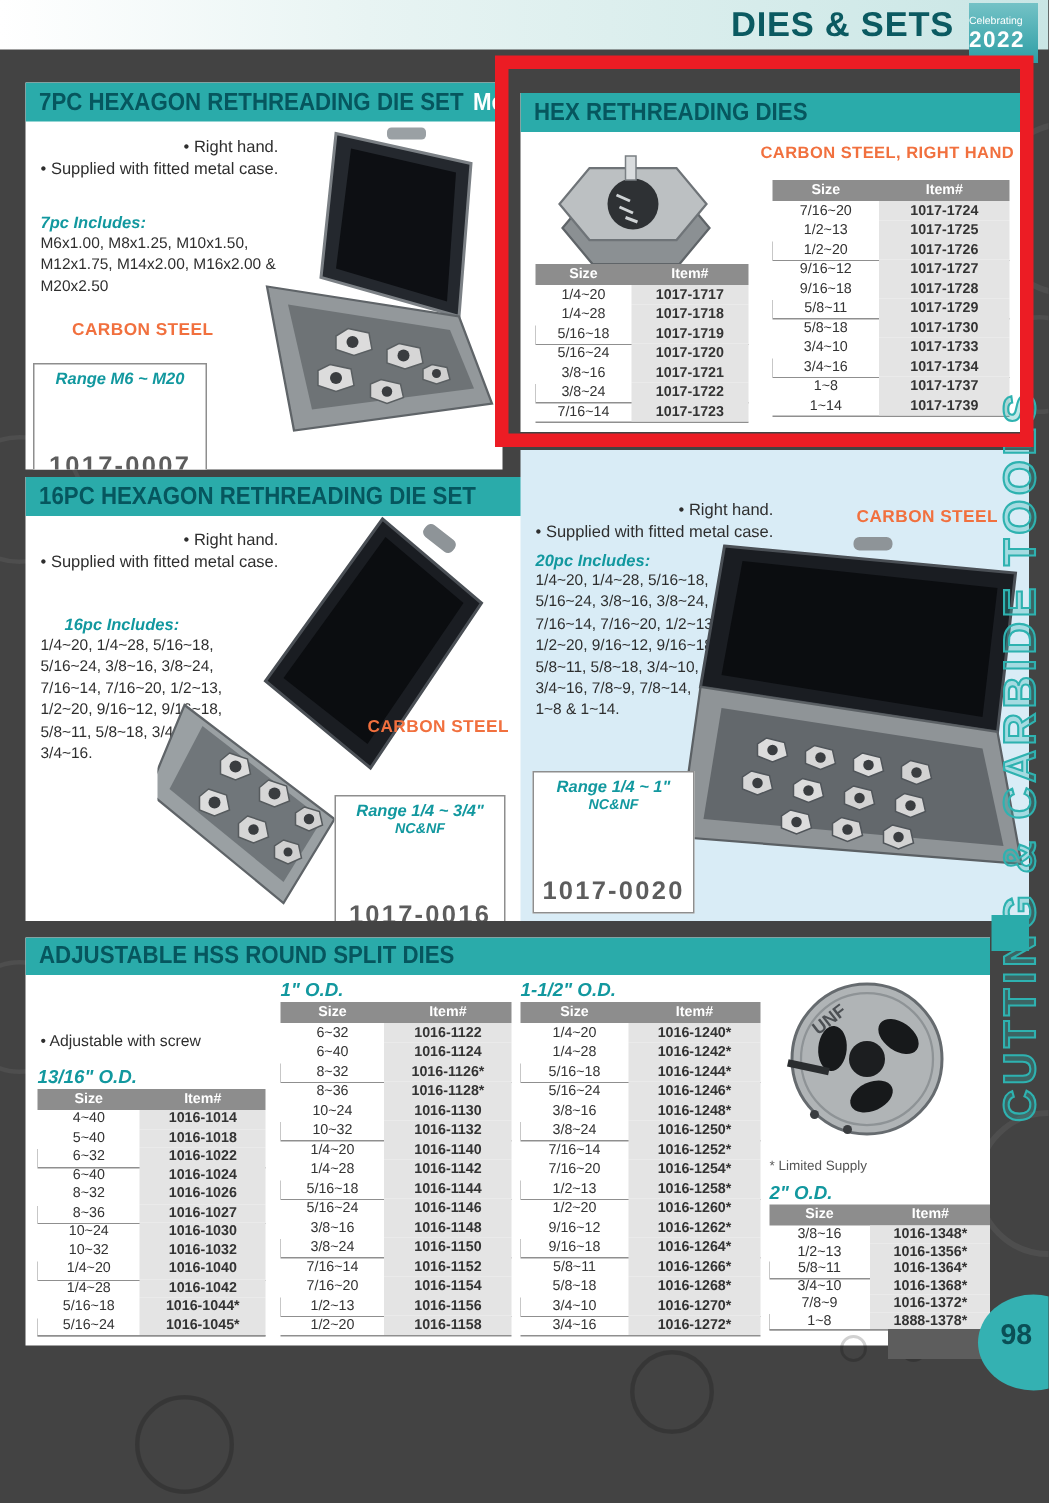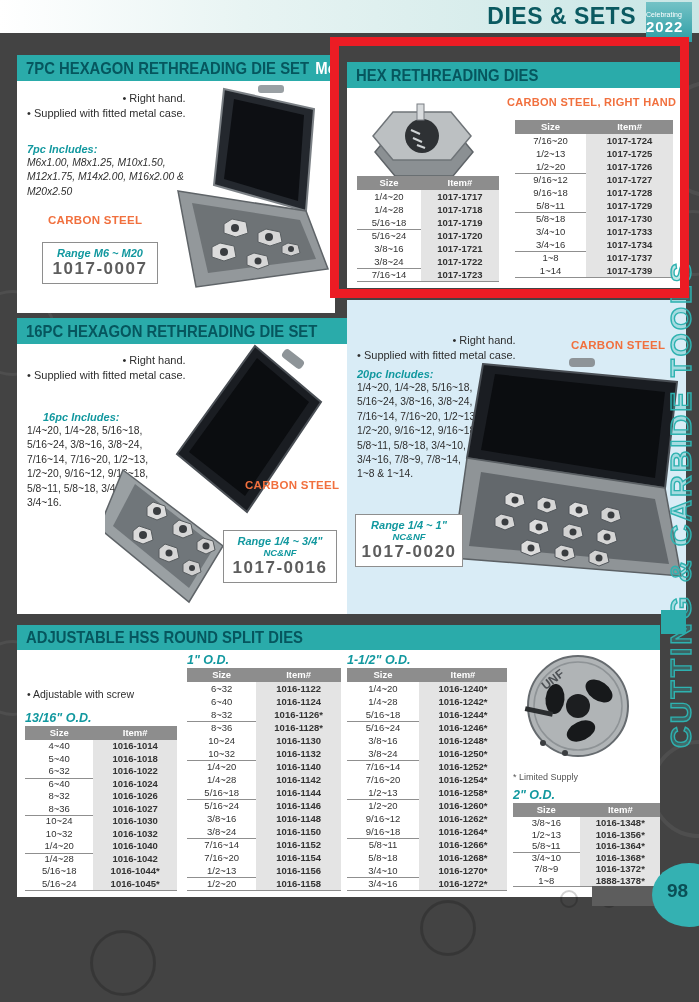--- a/index.html
+++ b/index.html
@@ -36,21 +36,21 @@
   .bullet-item::before{content:"•  ";}
 
   .includes-label{position:absolute;font-size:11px;font-weight:bold;font-style:italic;color:#12989f;}
   .includes-text{position:absolute;font-size:10.3px;color:#2e2e2e;line-height:1.4;}
   .material{position:absolute;font-size:11.5px;font-weight:bold;color:#f1703e;letter-spacing:.3px;line-height:1.3;}
 
   .rangebox{position:absolute;background:#fff;border:1px solid #8e8e8e;text-align:center;
     padding:4px 5px;box-sizing:border-box;z-index:3;}
   .range-label{font-size:11px;font-weight:bold;font-style:italic;color:#12989f;white-space:nowrap;}
   .range-sub{font-size:9.5px;font-weight:bold;font-style:italic;color:#12989f;}
-  .range-item{font-size:17px;font-weight:bold;color:#5d5d5d;letter-spacing:1.5px;}
+  .range-item{font-size:17px;font-weight:bold;color:#5d5d5d;letter-spacing:1.5px;margin-top:42px;}
 
   
   .dtable{position:absolute;--rh:13px;font-size:9.5px;color:#333;border-bottom:1px solid #8f8f8f;}
   .thead{display:flex;background:#8d8d8d;color:#fff;font-weight:bold;height:14px;line-height:14px;text-align:center;}
   .trow{display:flex;height:var(--rh);line-height:var(--rh);text-align:center;}
   .csize{width:45%;}
   .citem{width:55%;}
   .trow .citem{background:#e4e4e4;font-weight:bold;}
   .trow.sep{box-shadow:0 1px 0 #8f8f8f;}
 
@@ -97,23 +97,23 @@
   <div class="band">
     <div class="band-title">
       <span>7PC HEXAGON RETHREADING DIE SET</span><span class="suffix">Metric</span>
     </div>
   </div>
   <div class="bullets" style="left:10px;top:37px;">
       <div class="bullet-item">Right hand.</div>
       <div class="bullet-item">Supplied with fitted metal case.</div>
     </div>
   <div class="includes-label" style="left:10px;top:88px;">7pc Includes:</div>
-  <div class="includes-text" style="left:10px;top:101px;width:172px;font-style:italic;">M6x1.00, M8x1.25, M10x1.50, M12x1.75, M14x2.00, M16x2.00 &amp; M20x2.50</div>
+  <div class="includes-text" style="left:10px;top:101px;width:172px;">M6x1.00, M8x1.25, M10x1.50, M12x1.75, M14x2.00, M16x2.00 &amp; M20x2.50</div>
   <div class="material" style="left:31px;top:158px;">CARBON STEEL</div>
-  <div class="rangebox" style="left:25px;top:187px;width:116px;">
+  <div class="rangebox" style="left:5px;top:187px;width:116px;">
     <div class="range-label">Range M6 ~ M20</div>
     <div class="range-item">1017-0007</div>
   </div>
   <svg class="prod" style="left:145px;top:28px;" width="172" height="228" viewBox="0 0 172 228">
     <polygon points="62,6 152,26 144,128 52,102" fill="#24282e" stroke="#7b8085" stroke-width="2"></polygon>
     <polygon points="72,16 142,32 136,118 62,96" fill="#0d0f13"></polygon>
     <rect x="96" y="2" width="26" height="8" rx="3" fill="#9aa0a4"></rect>
     <polygon points="16,108 144,128 166,186 34,204" fill="#93989b" stroke="#5f6468" stroke-width="1.5"></polygon>
     <polygon points="30,120 138,137 154,176 46,190" fill="#6e7376"></polygon>
     <g stroke="#5a5f62" stroke-width="1">

